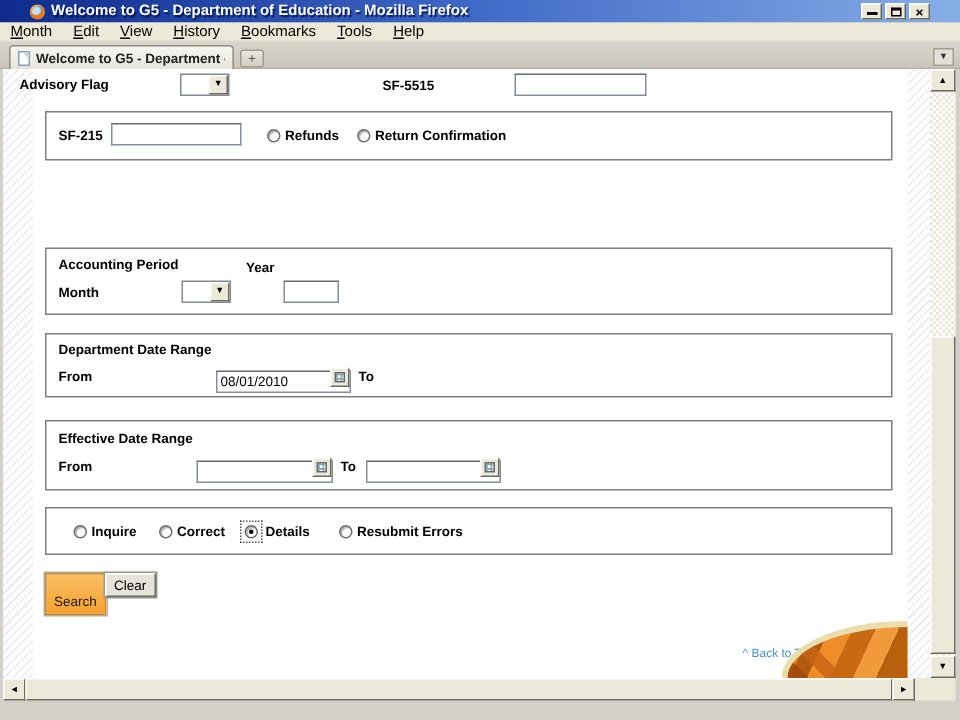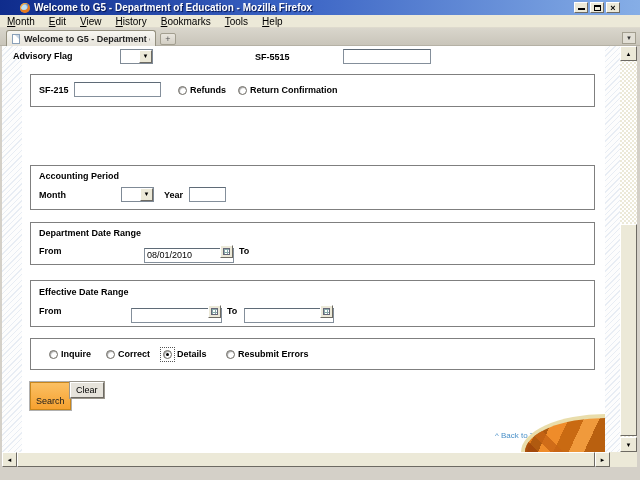--- a/index.html
+++ b/index.html
@@ -169,21 +169,21 @@
       <span class="lbl" style="left:219px; top:10px;">Return Confirmation</span>
     </div>
 
 
     <div class="group" style="top:119px; height:45px;">
       <span class="lbl" style="left:8px; top:5px;">Accounting Period</span>
       <span class="lbl" style="left:8px; top:24px;">Month</span>
       <div class="selectbox" style="left:90px; top:21px;">
         <span class="dropbtn">▼</span>
       </div>
-      <span class="lbl" style="left:133px; top:24px;">Year</span>
+      <span class="lbl" style="left:133px; top:7px;">Year</span>
       <input class="tinput" style="left: 158px; top: 21px; width: 37px; height: 15px;" value="">
     </div>
 
     <div class="group" style="top:176px; height:43px;">
       <span class="lbl" style="left:8px; top:5px;">Department Date Range</span>
       <span class="lbl" style="left:8px; top:23px;">From</span>
       <div class="datewrap" style="left:113px; top:21px; width:90px;">
         <input value="08/01/2010" style="">
         <span class="calbtn">
           <span class="cal-icon"></span>

